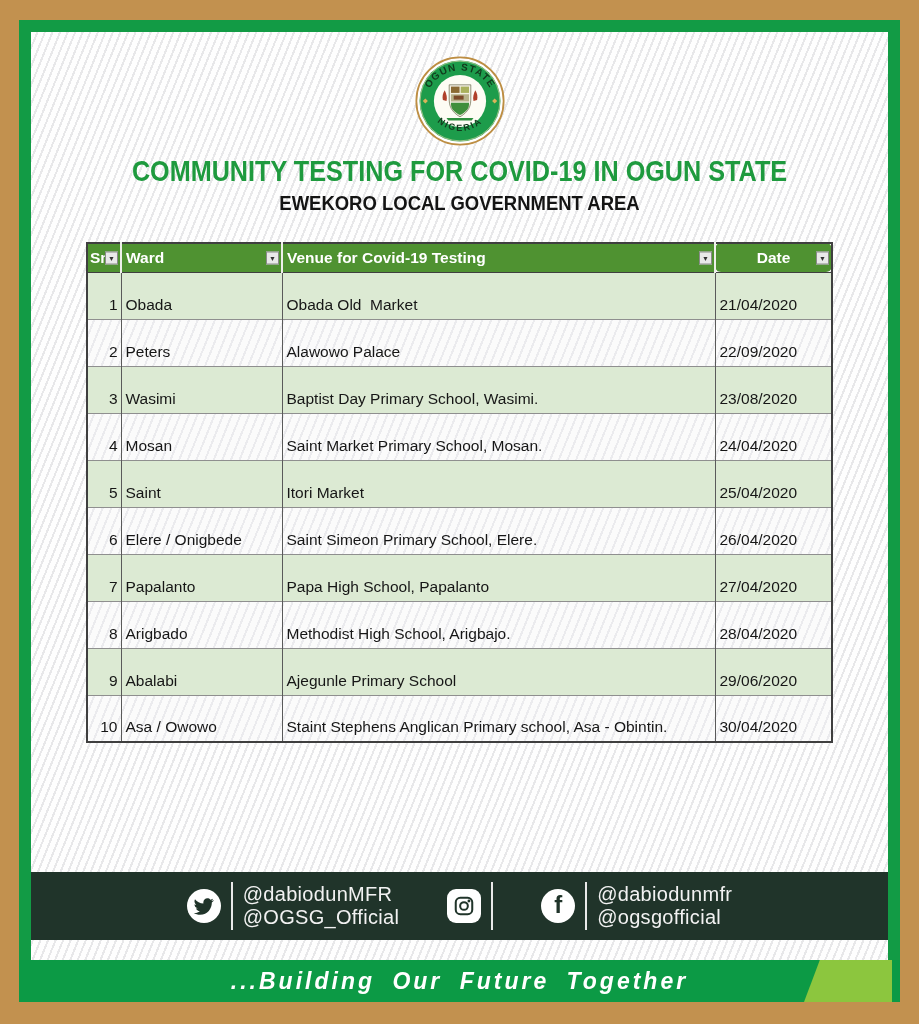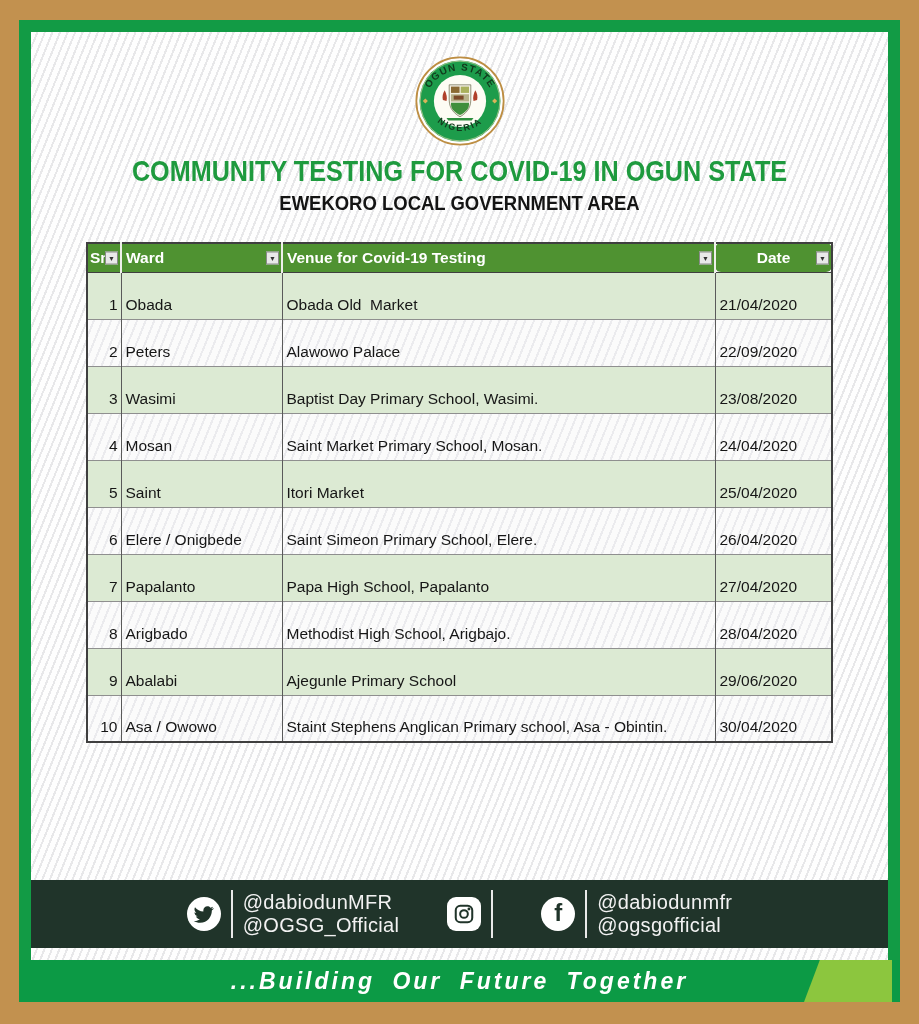--- a/index.html
+++ b/index.html
@@ -56,21 +56,21 @@
     padding:0 0 5px 4px;box-sizing:border-box;white-space:pre;overflow:hidden;
   }
   table.sched td:first-child{border-left:none;text-align:right;padding-right:3px;padding-left:0;}
   table.sched tbody tr:nth-child(odd){background:#dcead3;}
   table.sched tbody tr:nth-child(even){
     background-color:#f7f7f8;
     background-image:repeating-linear-gradient(112deg, #fbfbfb 0 6px, #ebebee 6px 8px);
   }
   table.sched tbody tr:first-child td{border-top:none;}
   .social-bar{
-    position:absolute;left:0;right:0;bottom:12px;height:68px;
+    position:absolute;left:0;right:0;bottom:20px;height:68px;
     background:#20342a;display:flex;align-items:center;justify-content:center;gap:48px;
   }
   .social-group{display:flex;align-items:center;gap:10px;cursor:pointer;}
   .sicon{
     width:34px;height:34px;background:#fff;display:flex;align-items:center;justify-content:center;
     flex:0 0 auto;
   }
   .sicon.round{border-radius:50%;}
   .sicon.rrect{border-radius:9px;}
   .sicon .fb-f{color:#20342a;font-weight:800;font-size:24px;line-height:1;margin-top:-2px;}

